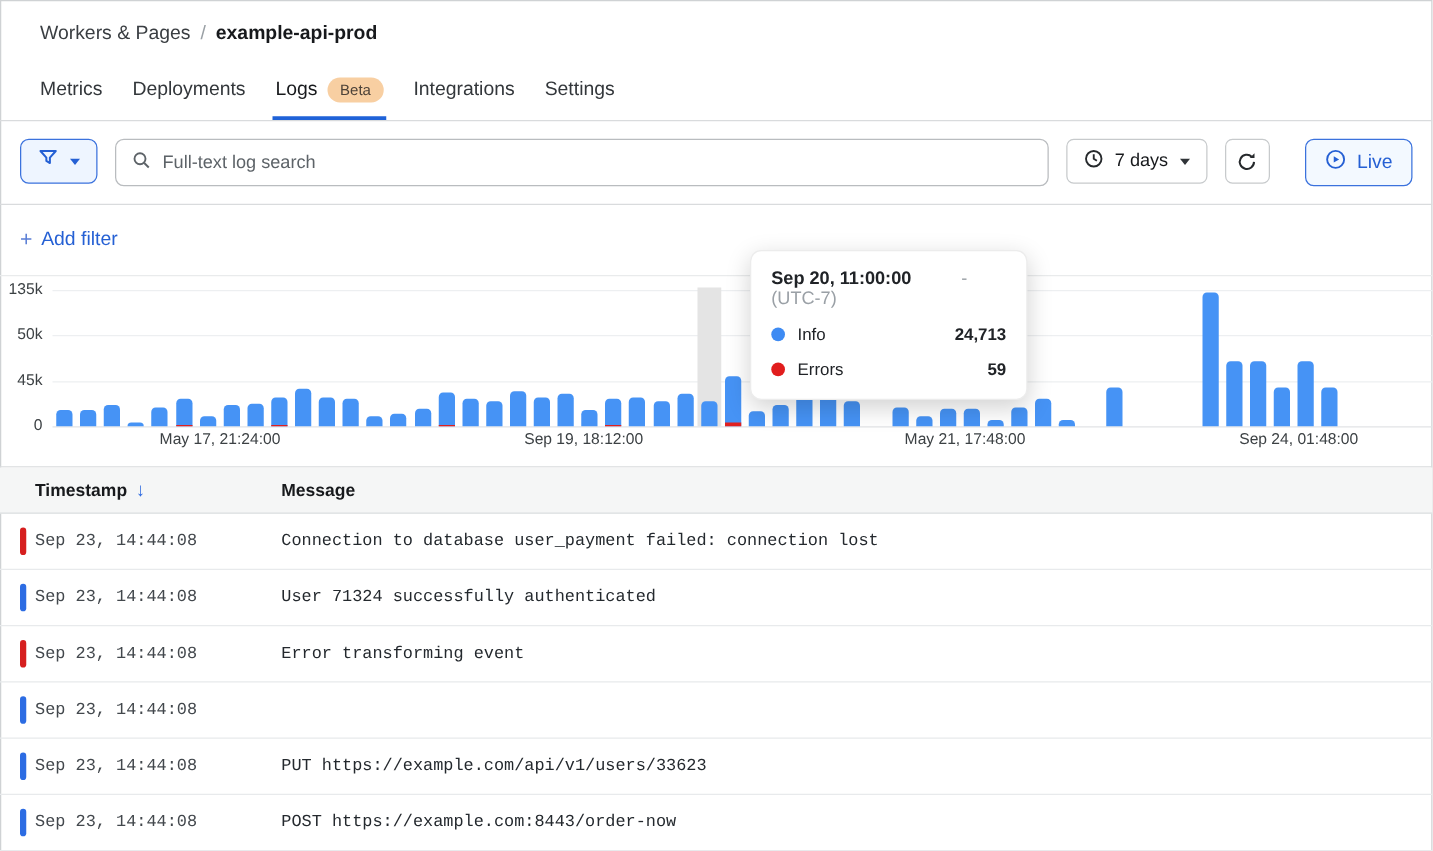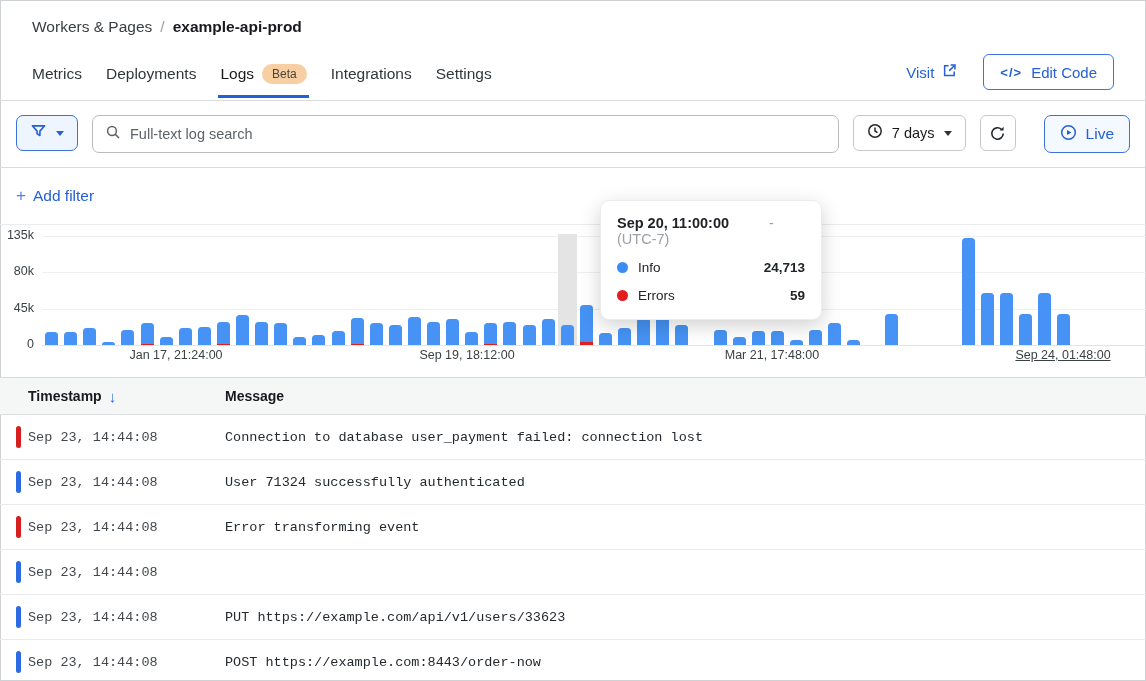--- a/index.html
+++ b/index.html
@@ -102,36 +102,20 @@
           <span>Logs</span>
           <span class="badge">Beta</span>
         </button>
         <button class="tab">
           <span>Integrations</span>
         </button>
         <button class="tab">
           <span>Settings</span>
         </button>
       </div>
-    <div class="hdr-actions">
-      <a class="visit">
-        <span>Visit</span>
-        <span>
-          <svg width="15" height="15" viewBox="0 0 16 16">
-              <path d="M13 9v4.2H2.8V3H7" fill="none" stroke="#2560d4" stroke-width="1.6"></path>
-              <path d="M9.2 2.2h4.6v4.6" fill="none" stroke="#2560d4" stroke-width="1.6"></path>
-              <path d="M13.6 2.4 7.6 8.4" stroke="#2560d4" stroke-width="1.6"></path>
-            </svg>
-        </span>
-      </a>
-      <button class="btn-edit">
-        <span class="code-glyph">&lt;/&gt;</span>
-        <span>Edit Code</span>
-      </button>
-    </div>
   </div>
 </div>
 
 <div class="frow">
   <div class="fbtn">
     <span>
       <svg width="17" height="17" viewBox="0 0 18 18">
           <path d="M2.5 3h13l-5 5.6v4.6l-3-1.8V8.6z" fill="none" stroke="#2560d4" stroke-width="1.7" stroke-linejoin="round"></path>
         </svg>
     </span>
@@ -177,21 +161,21 @@
   <button class="addfilter">
     <span class="plus">+</span>
     <span>Add filter</span>
   </button>
 </div>
 
 <div class="chart" id="chart">
     <div class="grid" style="top: 11px;"></div>
     <div class="ylab" style="top: 3px; left: 0px; text-align: right;">135k</div>
     <div class="grid" style="top: 47.33px;"></div>
-    <div class="ylab" style="top: 39.33px; left: 0px;">80k</div>
+    <div class="ylab" style="top: 39.33px; left: 0px;">50k</div>
     <div class="grid" style="top: 83.67px;"></div>
     <div class="ylab" style="top: 75.67px; left: 0px;">45k</div>
     <div class="grid base" style="top: 120px;"></div>
     <div class="ylab" style="top: 112px; left: 0px;">0</div>
     <div class="band" style="left: 557.7px; width: 19.1px;"></div>
     <div class="bar" style="left: 45.05px; top: 107px; height: 13px;"></div>
     <div class="bar" style="left: 64.15px; top: 107px; height: 13px;"></div>
     <div class="bar" style="left: 83.25px; top: 103px; height: 17px;"></div>
     <div class="bar" style="left: 102.35px; top: 117px; height: 3px;"></div>
     <div class="bar" style="left: 121.45px; top: 105px; height: 15px;"></div>
@@ -242,24 +226,24 @@
     <div class="bar" style="left: 809.05px; top: 105px; height: 15px;"></div>
     <div class="bar" style="left: 828.15px; top: 98px; height: 22px;"></div>
     <div class="bar" style="left: 847.25px; top: 115px; height: 5px;"></div>
     <div class="bar" style="left: 885.45px; top: 89px; height: 31px;"></div>
     <div class="bar" style="left: 961.85px; top: 13px; height: 107px;"></div>
     <div class="bar" style="left: 980.95px; top: 68px; height: 52px;"></div>
     <div class="bar" style="left: 1000.05px; top: 68px; height: 52px;"></div>
     <div class="bar" style="left: 1019.15px; top: 89px; height: 31px;"></div>
     <div class="bar" style="left: 1038.25px; top: 68px; height: 52px;"></div>
     <div class="bar" style="left: 1057.35px; top: 89px; height: 31px;"></div>
-    <div class="xlab" style="left: 176px;">Jan 17, 21:24:00</div>
+    <div class="xlab" style="left: 176px;">May 17, 21:24:00</div>
     <div class="xlab" style="left: 467px;">Sep 19, 18:12:00</div>
-    <div class="xlab" style="left: 772px;">Mar 21, 17:48:00</div>
-    <div class="xlab" style="left: 1063px; text-decoration: underline;">Sep 24, 01:48:00</div>
+    <div class="xlab" style="left: 772px;">May 21, 17:48:00</div>
+    <div class="xlab" style="left: 1039px;">Sep 24, 01:48:00</div>
   </div>
 
 <div class="tooltip">
   <div class="tt-title">
     <span>Sep 20, 11:00:00</span>
     <span class="utc">- (UTC-7)</span>
   </div>
   <div id="tt-rows">
       <div class="tt-row">
         <span class="dot" style="background: rgb(62, 139, 243);"></span>

